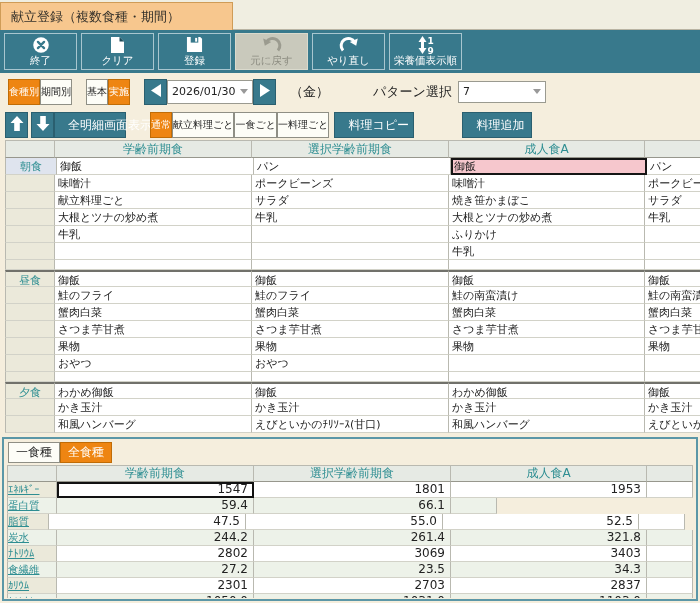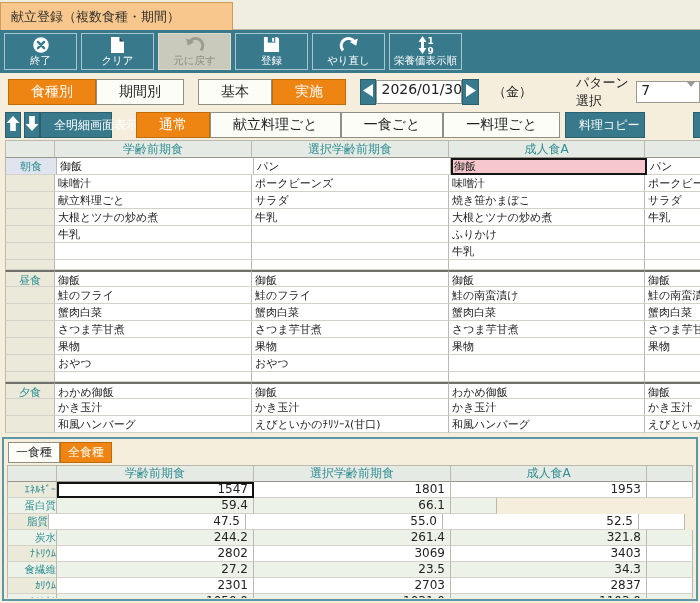--- a/index.html
+++ b/index.html
@@ -16,28 +16,28 @@
   .tb-btn{width:73px;height:37px;background:#38798c;border:1px solid #a8c6cf;color:#fff;
           font-size:10.5px;display:flex;flex-direction:column;align-items:center;
           justify-content:center;gap:0;padding:0;font-family:inherit;cursor:pointer;}
   .tb-btn .ticon{height:19px;display:flex;align-items:center;justify-content:center;}
   .tb-btn.disabled{background:#c9c9bc;border-color:#dadacd;color:#8d8d82;}
   .viewbar{position:absolute;top:73px;left:0;right:0;height:37px;display:flex;
            align-items:center;box-sizing:border-box;}
   .actionbar{position:absolute;top:110px;left:0;right:0;height:30px;display:flex;
              align-items:center;box-sizing:border-box;}
   .tabgroup{display:flex;}
-  .tab-btn{height:26px;font-size:14px;padding:0 22px;border:1px solid #8f8f85;
+  .tab-btn{height:26px;font-size:10px;padding:0 0;border:1px solid #8f8f85;
            background:#fdfdf7;color:#222;font-family:inherit;cursor:pointer;white-space:nowrap;}
   .tab-btn.active{background:#ee8512;color:#fff;border-color:#c06c06;}
   .tab-sm{height:21px;font-size:12px;padding:0 7px;}
   .nav-btn{width:23px;height:26px;background:#38798c;border:1px solid #2a5f6f;color:#fff;
            display:flex;align-items:center;justify-content:center;padding:0;cursor:pointer;}
-  .date-box,.select-box{height:24px;background:#fff;border:1px solid #9a9a90;font-size:14px;
-           color:#222;display:flex;align-items:flex-start;justify-content:space-between;
+  .date-box,.select-box{height:24px;background:#fff;border:1px solid #9a9a90;font-size:11px;
+           color:#222;display:flex;align-items:center;justify-content:space-between;
            padding:0 4px;box-sizing:border-box;}
   .chev{width:0;height:0;border-left:4px solid transparent;border-right:4px solid transparent;
         border-top:5px solid #999;}
   .btn{height:26px;font-size:12px;font-family:inherit;cursor:pointer;white-space:nowrap;}
   .btn.teal{background:#38798c;color:#fff;border:1px solid #2a5f6f;padding:0 13px;}
   .weekday{font-size:13px;color:#222;}
   .plabel{font-size:13px;color:#222;}
   #menu-grid{position:absolute;top:140px;left:5px;width:740px;}
   .g-row{display:flex;}
   .g-row > :first-child{border-left:1px solid #b9b9b0;}
@@ -55,21 +55,21 @@
                border:2px solid #5b97a7;background:#f5eedd;box-sizing:border-box;}
   #bottom-tabs{position:absolute;top:3px;left:4px;}
   #nutrition-table{position:absolute;top:26px;left:3px;width:690px;height:133px;overflow:hidden;}
   .n-row{display:flex;}
   .n-row > :first-child{border-left:1px solid #b9b9b0;}
   .n-cell{box-sizing:border-box;border-right:1px solid #b9b9b0;border-bottom:1px solid #d2d2c8;
           font-size:12px;color:#222;white-space:nowrap;overflow:hidden;background:#fff;
           height:16px;line-height:15px;}
   .n-head{background:#e6eae4;color:#2e8e92;text-align:center;font-size:12px;height:17px;
           border-top:1px solid #b9b9b0;border-bottom:1px solid #97978d;}
-  .n-label{background:#ebe9da;color:#2e8e92;text-align:right;font-size:10.5px;}
+  .n-label{background:#ebe9da;color:#2e8e92;text-align:left;font-size:10.5px;text-decoration:underline;}
   .n-val{text-align:right;padding-right:5px;}
   .alt{background:#edf2e9;}
   .sel-black{outline:2px solid #111;outline-offset:-2px;background:#fff;}
 </style>
 </head>
 <body>
 
 <div class="titlebar">
   <div class="title-tab">
     <span>献立登録（複数食種・期間）</span>
@@ -88,38 +88,38 @@
     </button>
     <button class="tb-btn">
       <span class="ticon">
         <svg width="15" height="18" viewBox="0 0 15 18">
           <path d="M1 1h8.5L14 5.5V17H1z" fill="#fff"></path>
           <path d="M9.5 1L14 5.5H9.5z" fill="#1d4a58"></path>
         </svg>
       </span>
       <span>クリア</span>
     </button>
-    <button class="tb-btn disabled">
-      <span class="ticon">
-        <svg width="20" height="17" viewBox="0 0 20 17">
-          <path d="M16 14.5A7.2 7.2 0 1 0 4.3 6.3" fill="none" stroke="#9b9b8f" stroke-width="3"></path>
-          <path d="M1.2 2.5l1.6 7.2 6.4-3.6z" fill="#9b9b8f"></path>
-        </svg>
-      </span>
-      <span>元に戻す</span>
-    </button>
     <button class="tb-btn">
       <span class="ticon">
         <svg width="17" height="17" viewBox="0 0 18 18">
           <path d="M1 1h14l2 2v14H1z" fill="#fff"></path>
           <rect x="5" y="1" width="8" height="6" fill="#38798c"></rect>
           <rect x="9.7" y="2" width="2.1" height="4" fill="#fff"></rect>
         </svg>
       </span>
       <span>登録</span>
+    </button>
+    <button class="tb-btn disabled">
+      <span class="ticon">
+        <svg width="20" height="17" viewBox="0 0 20 17">
+          <path d="M16 14.5A7.2 7.2 0 1 0 4.3 6.3" fill="none" stroke="#9b9b8f" stroke-width="3"></path>
+          <path d="M1.2 2.5l1.6 7.2 6.4-3.6z" fill="#9b9b8f"></path>
+        </svg>
+      </span>
+      <span>元に戻す</span>
     </button>
     <button class="tb-btn">
       <span class="ticon">
         <svg width="20" height="17" viewBox="0 0 20 17">
           <path d="M4 14.5A7.2 7.2 0 1 1 15.7 6.3" fill="none" stroke="#fff" stroke-width="3"></path>
           <path d="M18.8 2.5l-1.6 7.2-6.4-3.6z" fill="#fff"></path>
         </svg>
       </span>
       <span>やり直し</span>
     </button>

